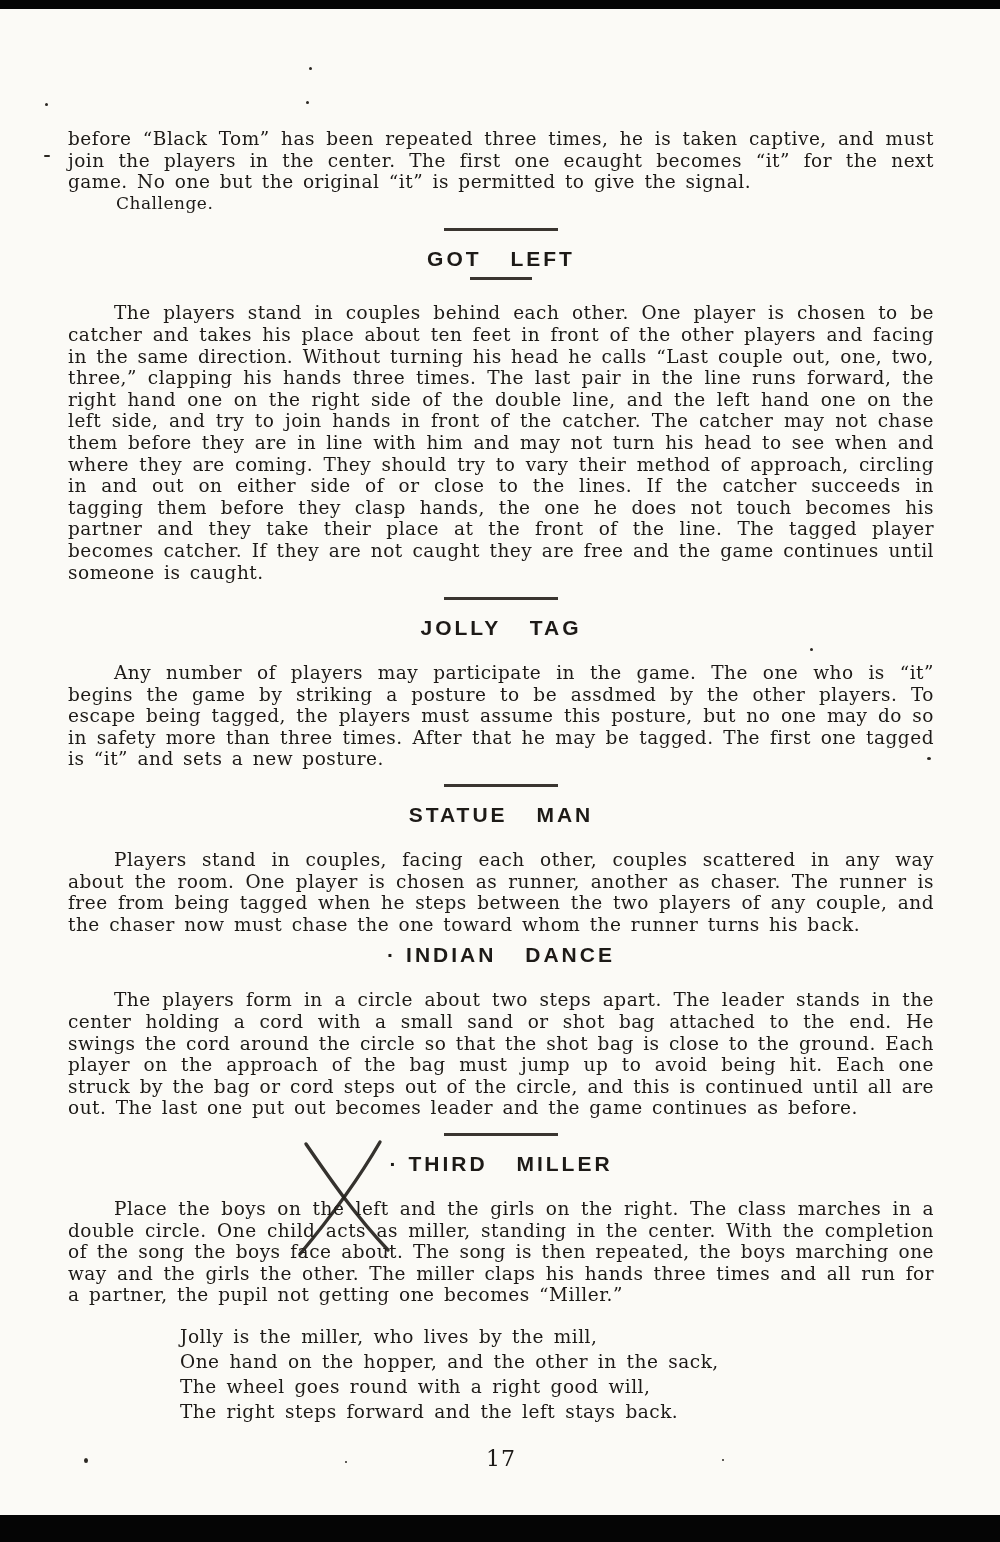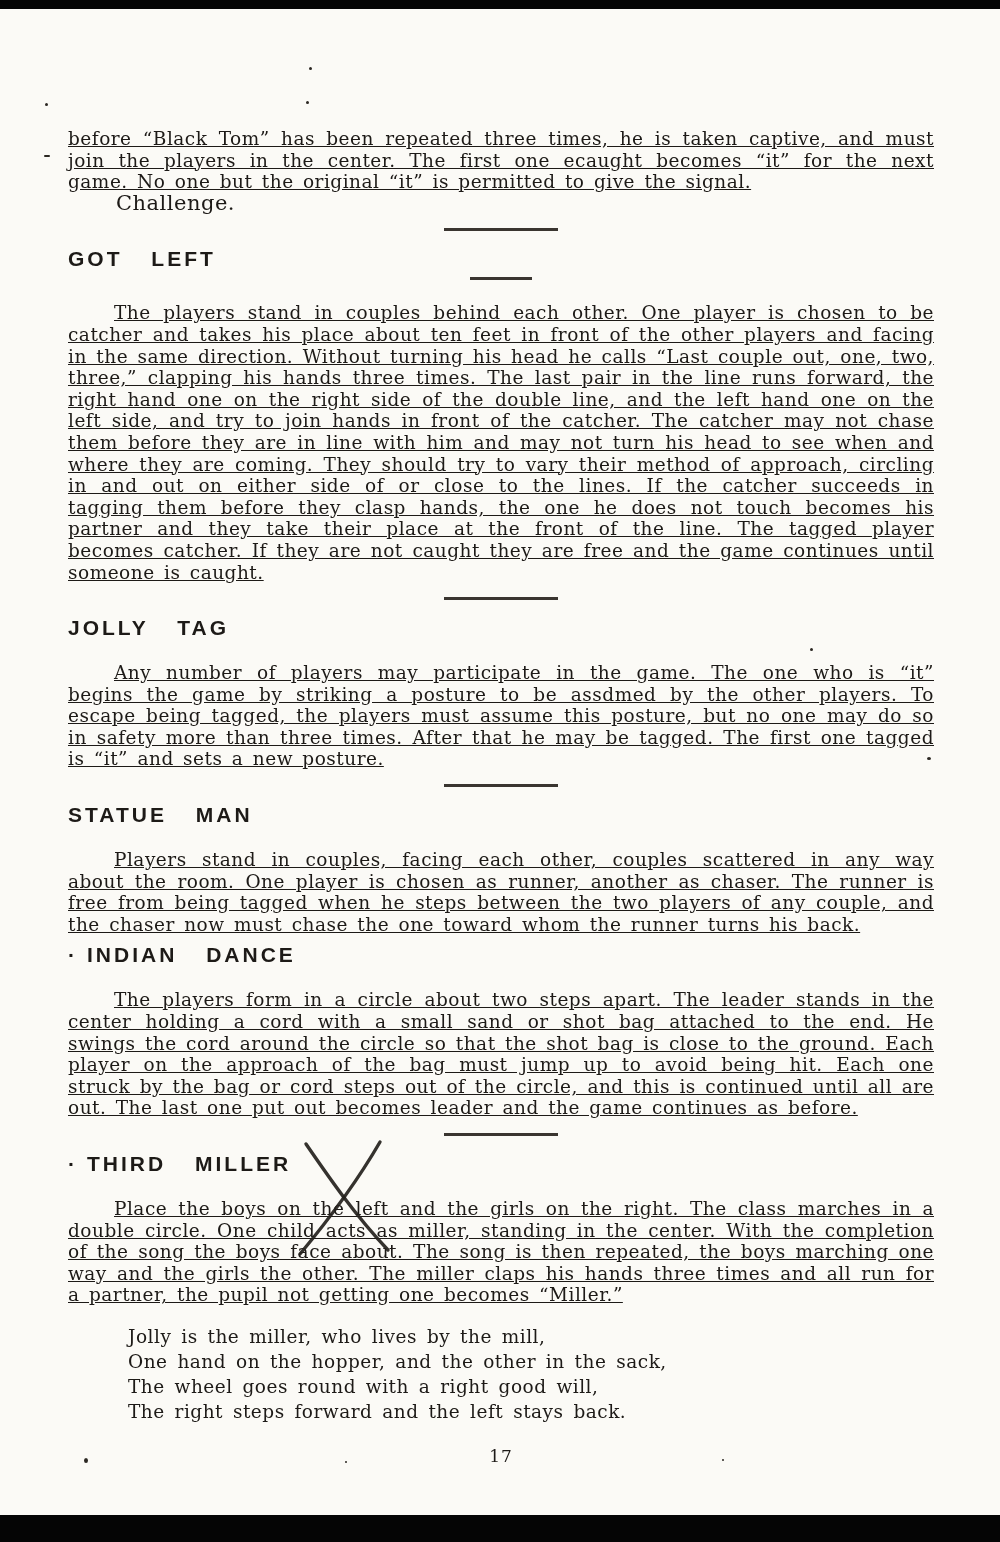--- a/index.html
+++ b/index.html
@@ -21,71 +21,70 @@
   .scan-bar.bottom { bottom:0; height:27px; }
 
   .content { position:absolute; left:68px; right:66px; top:128px; }
 
   .body {
     font-size:18.5px;
     line-height:21.6px;
     text-align:justify;
     letter-spacing:0.5px;
     word-spacing:3px;
-    text-decoration:underline;
   }
   .body.indent { text-indent:46px; margin-top:22px; }
   .challenge {
-    font-size:21px;
+    font-size:17px;
     line-height:21.6px;
     text-indent:48px;
     letter-spacing:0.5px;
   }
 
   .rule {
     width:114px;
     border-top:3px solid #3a3530;
     margin:14px auto 0 auto;
   }
   .rule.under {
     width:62px;
     margin:6px auto 0 auto;
   }
 
   .heading {
     font-family:"Liberation Sans", sans-serif;
     font-weight:bold;
     font-size:21px;
     line-height:24px;
-    text-align:left;
+    text-align:center;
     letter-spacing:3px;
     word-spacing:20px;
     margin-top:16px;
     color:var(--ink, #1d1a17);
   }
   .heading .prefix {
     letter-spacing:0;
     word-spacing:0;
     margin-right:12px;
     font-weight:bold;
   }
   .heading.standalone { margin-top:8px; }
 
   .poem {
-    margin:18px 0 0 60px;
+    margin:18px 0 0 112px;
     font-size:18.5px;
     line-height:25px;
     letter-spacing:0.5px;
     word-spacing:3.5px;
   }
 
   .page-number {
     text-align:center;
     margin-top:22px;
-    font-size:17px;
+    font-size:22px;
     letter-spacing:1px;
   }
 
   .x-mark {
     position:absolute;
     left:294px;
     top:1138px;
     width:102px;
     height:122px;
     pointer-events:none;

